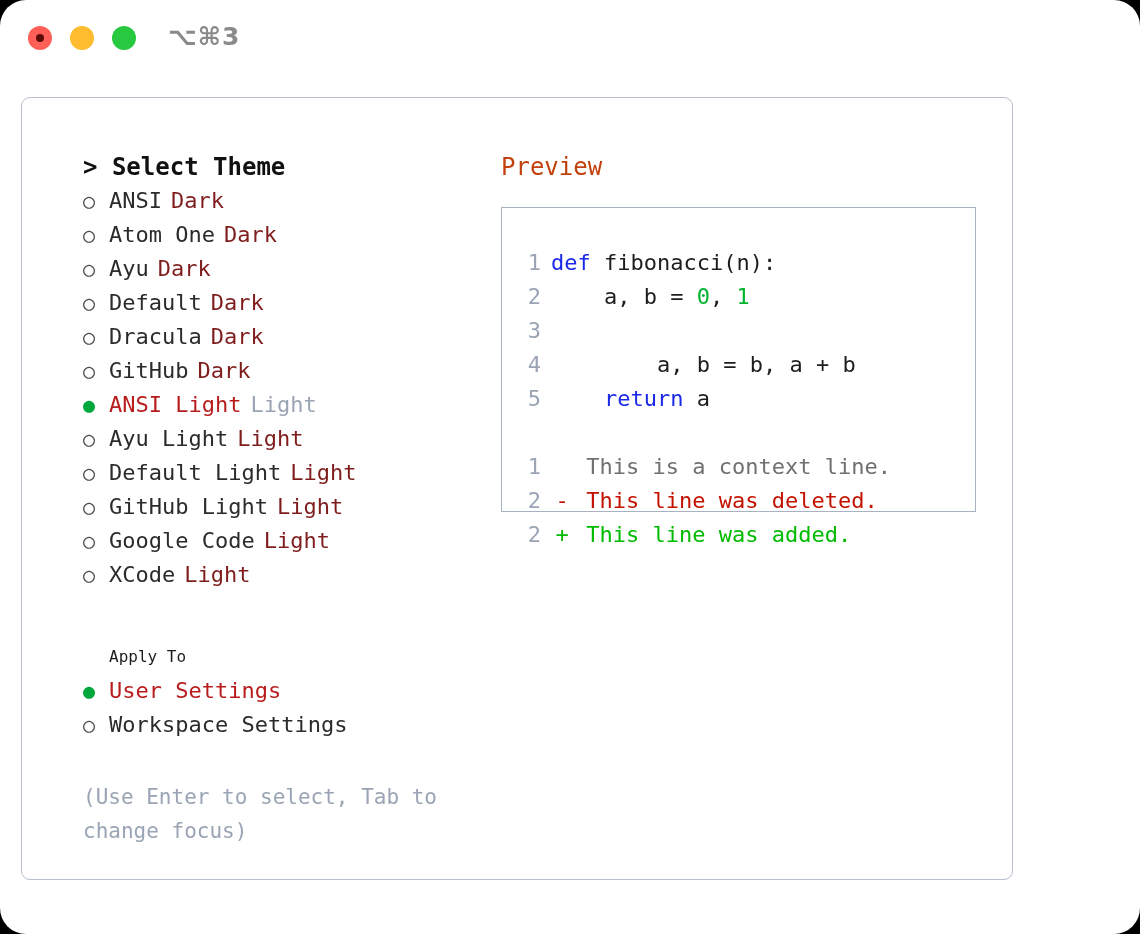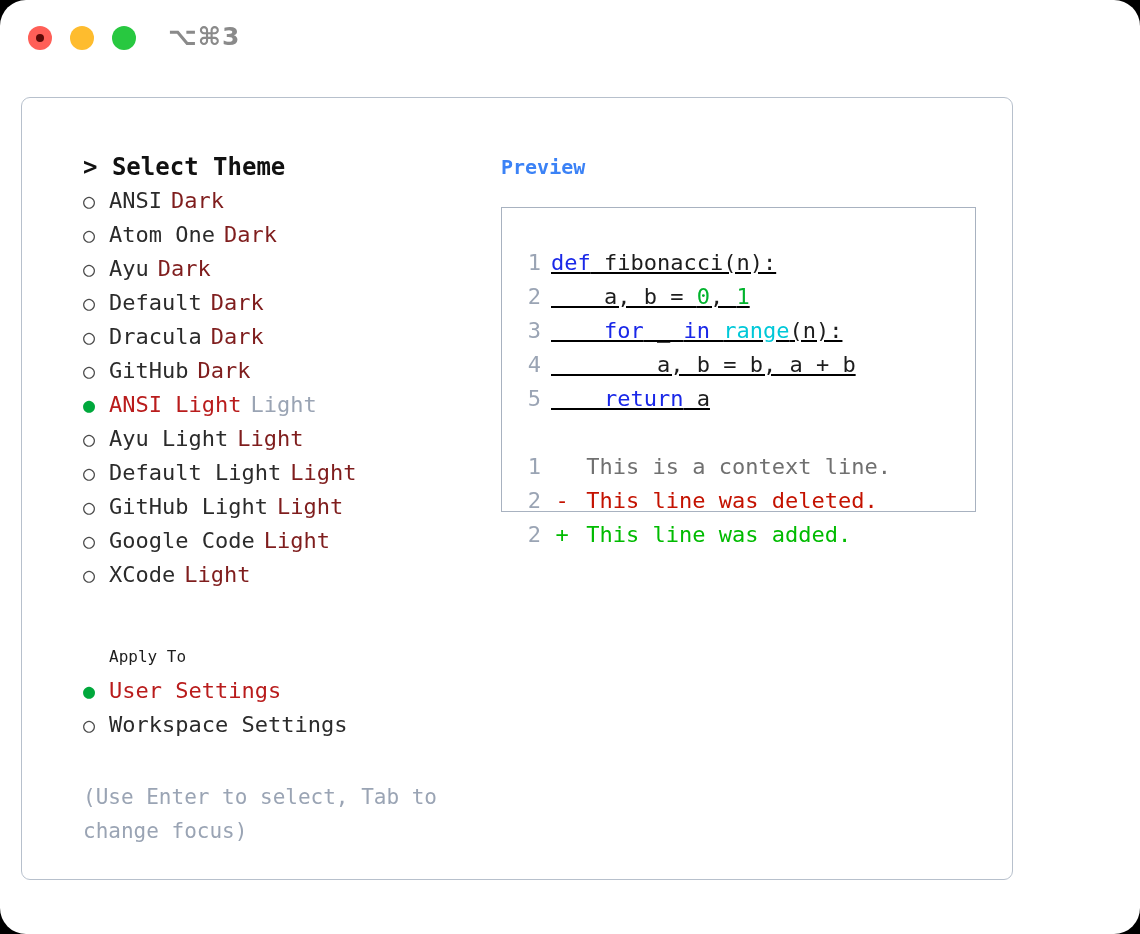--- a/index.html
+++ b/index.html
@@ -148,23 +148,23 @@
   }
 
   
   .right-col {
     position: absolute;
     left: 479px;
     top: 52px;
     width: 500px;
   }
   .preview-heading {
-    font-size: 20px;
-    font-weight: 700;
-    color: #3b82f6;
+    font-size: 24px;
+    font-weight: 400;
+    color: #c2410c;
     line-height: 34px;
     white-space: pre;
   }
   .preview-box {
     margin-top: 23px;
     width: 475px;
     height: 305px;
     border: 1px solid #a8b2c0;
     background: #ffffff;
     box-sizing: border-box;
@@ -184,21 +184,21 @@
     height: 34px;
   }
   .lineno {
     display: inline-block;
     width: 26px;
     text-align: right;
     color: #9aa4b4;
     flex: 0 0 26px;
     margin-right: 10px;
   }
-  .code-text { white-space: pre; text-decoration: underline; }
+  .code-text { white-space: pre; }
   .tok-kw   { color: #1a28e8; }
   .tok-num  { color: #00b32c; }
   .tok-fn   { color: #00c8d8; }
   .tok-id   { color: #1d1d1d; }
   .tok-plain{ color: #1d1d1d; }
 
   .diff-area {
     position: absolute;
     left: 13px;
     top: 242px;
@@ -262,21 +262,21 @@
 
         <div class="hint">(Use Enter to select, Tab to change focus)</div>
       </div>
 
       <div class="right-col">
         <div class="preview-heading">Preview</div>
         <div class="preview-box">
           <div class="code-area" id="code-area">
               <div class="code-line"><span class="lineno">1</span><span class="code-text"><span class="tok-kw">def</span><span class="tok-plain"> </span><span class="tok-id">fibonacci(n):</span></span></div>
               <div class="code-line"><span class="lineno">2</span><span class="code-text"><span class="tok-plain">    a, b = </span><span class="tok-num">0</span><span class="tok-plain">, </span><span class="tok-num">1</span></span></div>
-              <div class="code-line"><span class="lineno">3</span><span class="code-text"><span class="tok-plain">    </span><span class="tok-kw">for</span><span class="tok-plain"> _ </span><span class="tok-kw">in</span><span class="tok-plain"> </span><span class="tok-fn">range</span><span class="tok-plain">(n):</span></span></div>
+              <div class="code-line"><span class="lineno">3</span></div>
               <div class="code-line"><span class="lineno">4</span><span class="code-text"><span class="tok-plain">        a, b = b, a + b</span></span></div>
               <div class="code-line"><span class="lineno">5</span><span class="code-text"><span class="tok-plain">    </span><span class="tok-kw">return</span><span class="tok-plain"> a</span></span></div>
             </div>
           <div class="diff-area" id="diff-area">
               <div class="diff-line diff-context"><span class="lineno">1</span><span class="diff-sign"> </span><span class="diff-text"> This is a context line.</span></div>
               <div class="diff-line diff-del"><span class="lineno">2</span><span class="diff-sign">-</span><span class="diff-text"> This line was deleted.</span></div>
               <div class="diff-line diff-add"><span class="lineno">2</span><span class="diff-sign">+</span><span class="diff-text"> This line was added.</span></div>
             </div>
         </div>
       </div>

